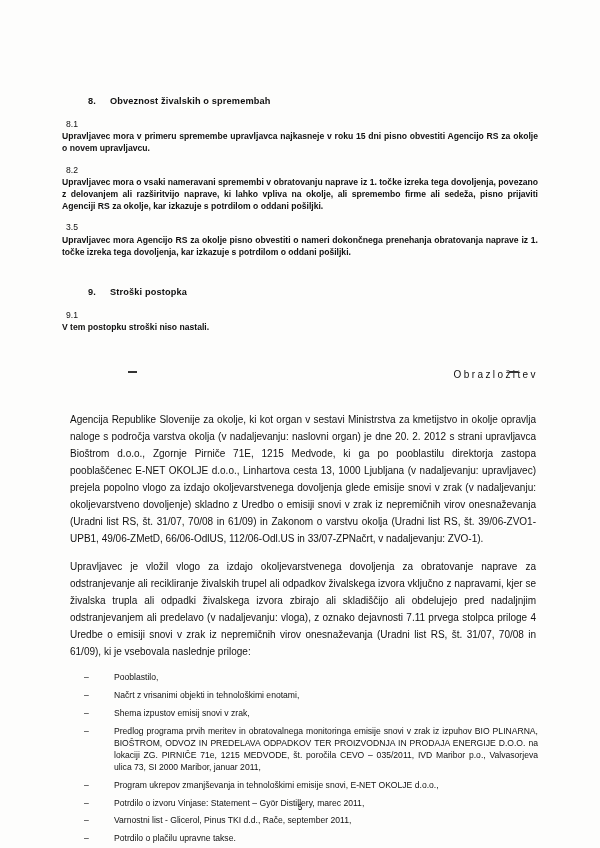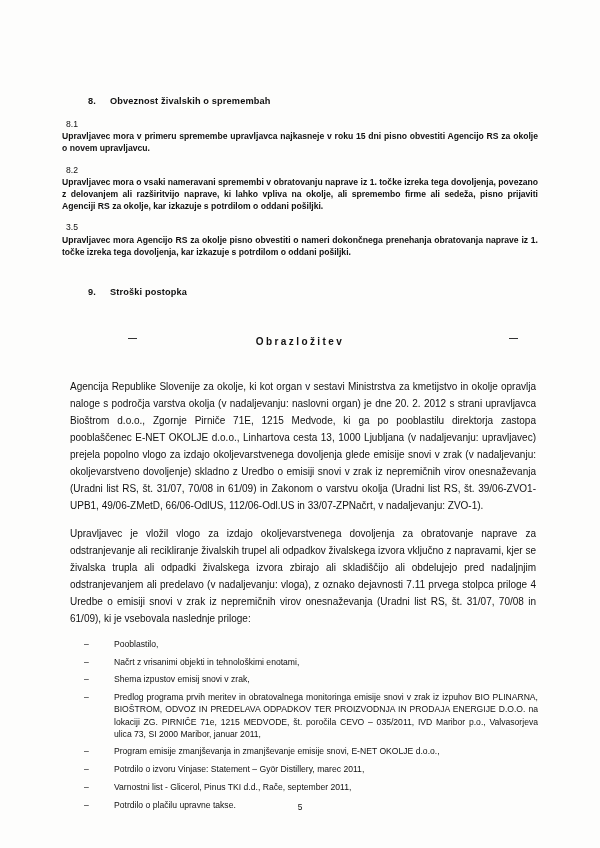--- a/index.html
+++ b/index.html
@@ -60,23 +60,23 @@
   .gap-md { height: 13px; }
 
   
   .obraz-row {
     position: relative;
     height: 26px;
     margin-top: 14px;
     margin-bottom: 16px;
   }
   .obraz-title {
-    text-align: center;
+    text-align: right;
     font-size: 10px;
-    font-weight: bold;
+    font-weight: normal;
     letter-spacing: 2.4px;
   }
   .tick {
     position: absolute;
     top: 2px;
     width: 9px;
     height: 1.2px;
     background: #333;
   }
   .tick.left { left: 66px; }
@@ -148,20 +148,24 @@
     <span class="body">Upravljavec mora Agencijo RS za okolje pisno obvestiti o nameri dokončnega prenehanja obratovanja naprave iz 1. točke izreka tega dovoljenja, kar izkazuje s potrdilom o oddani pošiljki.</span>
   </div>
 
   <div class="gap-lg"></div>
 
   <div class="section-head">
     <span class="num">9.</span>
     <span>Stroški postopka</span>
   </div>
 
+  <div class="clause">
+    <span class="num">9.1</span>
+    <span class="body">V tem postopku stroški niso nastali.</span>
+  </div>
 
   <div class="gap-md"></div>
 
   <div class="obraz-row">
     <span class="tick left"></span>
     <span class="tick right"></span>
     <div class="obraz-title">Obrazložitev</div>
   </div>
 
   <div class="para">Agencija Republike Slovenije za okolje, ki kot organ v sestavi Ministrstva za kmetijstvo in okolje opravlja naloge s področja varstva okolja (v nadaljevanju: naslovni organ) je dne 20. 2. 2012 s strani upravljavca Bioštrom d.o.o., Zgornje Pirniče 71E, 1215 Medvode, ki ga po pooblastilu direktorja zastopa pooblaščenec E-NET OKOLJE d.o.o., Linhartova cesta 13, 1000 Ljubljana (v nadaljevanju: upravljavec) prejela popolno vlogo za izdajo okoljevarstvenega dovoljenja glede emisije snovi v zrak (v nadaljevanju: okoljevarstveno dovoljenje) skladno z Uredbo o emisiji snovi v zrak iz nepremičnih virov onesnaževanja (Uradni list RS, št. 31/07, 70/08 in 61/09) in Zakonom o varstvu okolja (Uradni list RS, št. 39/06-ZVO1-UPB1, 49/06-ZMetD, 66/06-OdlUS, 112/06-Odl.US in 33/07-ZPNačrt, v nadaljevanju: ZVO-1).</div>
@@ -179,21 +183,21 @@
     <div class="list-item">
       <span class="dash">–</span>
       <span class="txt">Shema izpustov emisij snovi v zrak,</span>
     </div>
     <div class="list-item">
       <span class="dash">–</span>
       <span class="txt">Predlog programa prvih meritev in obratovalnega monitoringa emisije snovi v zrak iz izpuhov BIO PLINARNA, BIOŠTROM, ODVOZ IN PREDELAVA ODPADKOV TER PROIZVODNJA IN PRODAJA ENERGIJE D.O.O. na lokaciji ZG. PIRNIČE 71e, 1215 MEDVODE, št. poročila CEVO – 035/2011, IVD Maribor p.o., Valvasorjeva ulica 73, SI 2000 Maribor, januar 2011,</span>
     </div>
     <div class="list-item">
       <span class="dash">–</span>
-      <span class="txt">Program emisije zmanjševanja in zmanjševanje emisije snovi, E-NET OKOLJE d.o.o.,</span>
+      <span class="txt">Program ukrepov zmanjševanja in tehnološkimi emisije snovi, E-NET OKOLJE d.o.o.,</span>
     </div>
     <div class="list-item">
       <span class="dash">–</span>
       <span class="txt">Potrdilo o izvoru Vinjase: Statement – Györ Distillery, marec 2011,</span>
     </div>
     <div class="list-item">
       <span class="dash">–</span>
       <span class="txt">Varnostni list - Glicerol, Pinus TKI d.d., Rače, september 2011,</span>
     </div>
     <div class="list-item">

